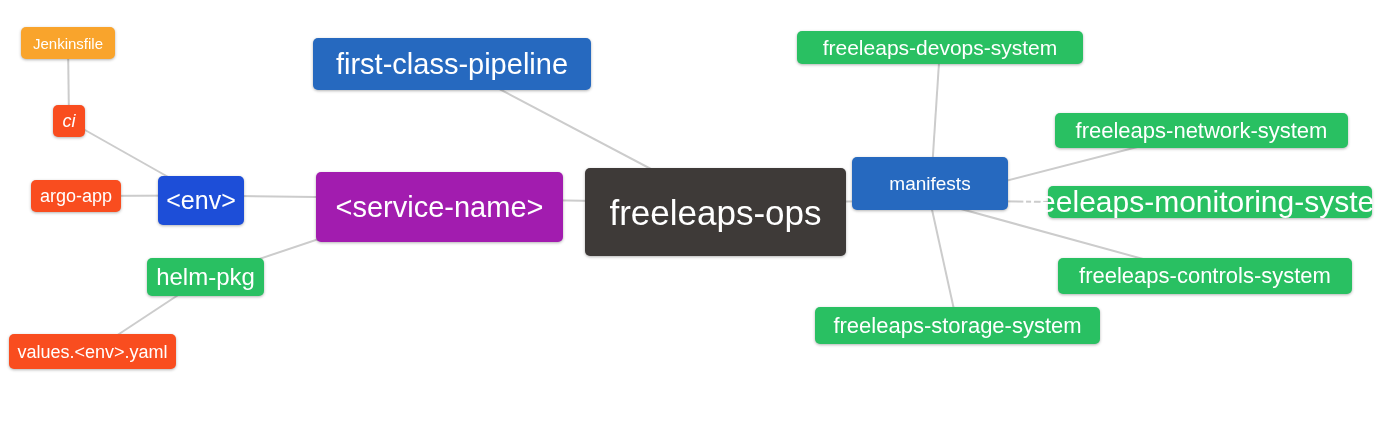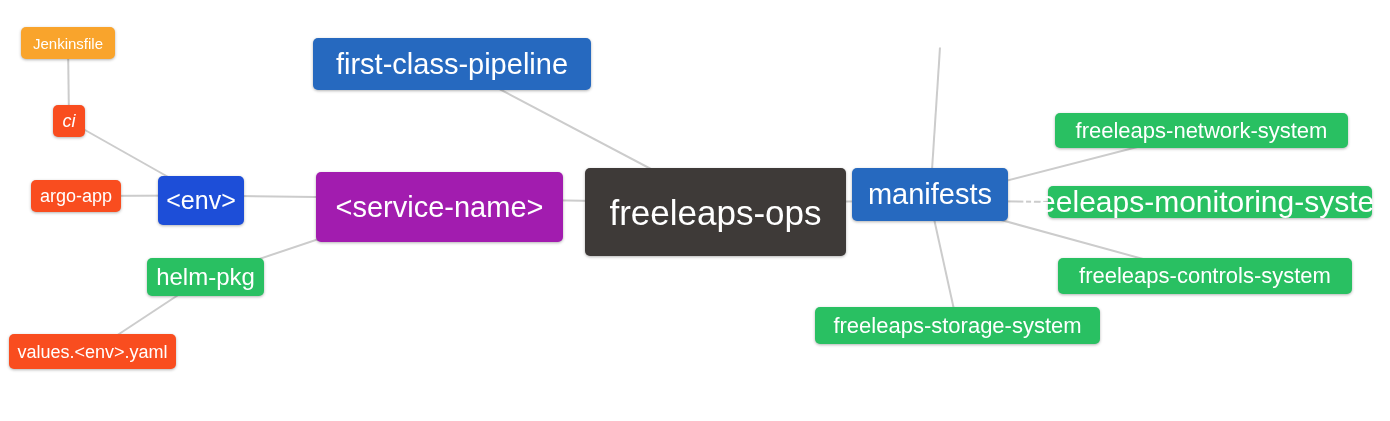--- a/index.html
+++ b/index.html
@@ -80,22 +80,25 @@
     </div>
     <div class="node" style="left: 313px; top: 38px; width: 278px; height: 52px; font-size: 29px; background: rgb(38, 105, 191); justify-content: center;">
       <span>first-class-pipeline</span>
     </div>
     <div class="node" style="left: 316px; top: 172px; width: 247px; height: 70px; font-size: 29px; background: #a21caf;">
       <span>&lt;service-name&gt;</span>
     </div>
     <div class="node" style="left: 585px; top: 168px; width: 261px; height: 88px; font-size: 35px; background: rgb(62, 58, 56);">
       <span>freeleaps-ops</span>
     </div>
-    <div class="node" style="left: 852px; top: 168px; width: 156px; height: 53px; font-size: 29px; background: rgb(38, 105, 191);">
+    <div class="node" style="left: 852px; top: 157px; width: 156px; height: 53px; font-size: 19px; background: rgb(38, 105, 191);">
       <span>manifests</span>
+    </div>
+    <div class="node" style="left: 797px; top: 31px; width: 286px; height: 33px; font-size: 21px; background: rgb(41, 192, 98);">
+      <span>freeleaps-devops-system</span>
     </div>
     <div class="node" style="left: 1055px; top: 113px; width: 293px; height: 35px; font-size: 22px; background: rgb(41, 192, 98); text-align: right;">
       <span>freeleaps-network-system</span>
     </div>
     <div class="node" style="left: 1048px; top: 186px; width: 324px; height: 32px; font-size: 30px; background: rgb(41, 192, 98);">
       <span>freeleaps-monitoring-system</span>
     </div>
     <div class="node" style="left: 1058px; top: 258px; width: 294px; height: 36px; font-size: 22px; background: rgb(41, 192, 98);">
       <span>freeleaps-controls-system</span>
     </div>

